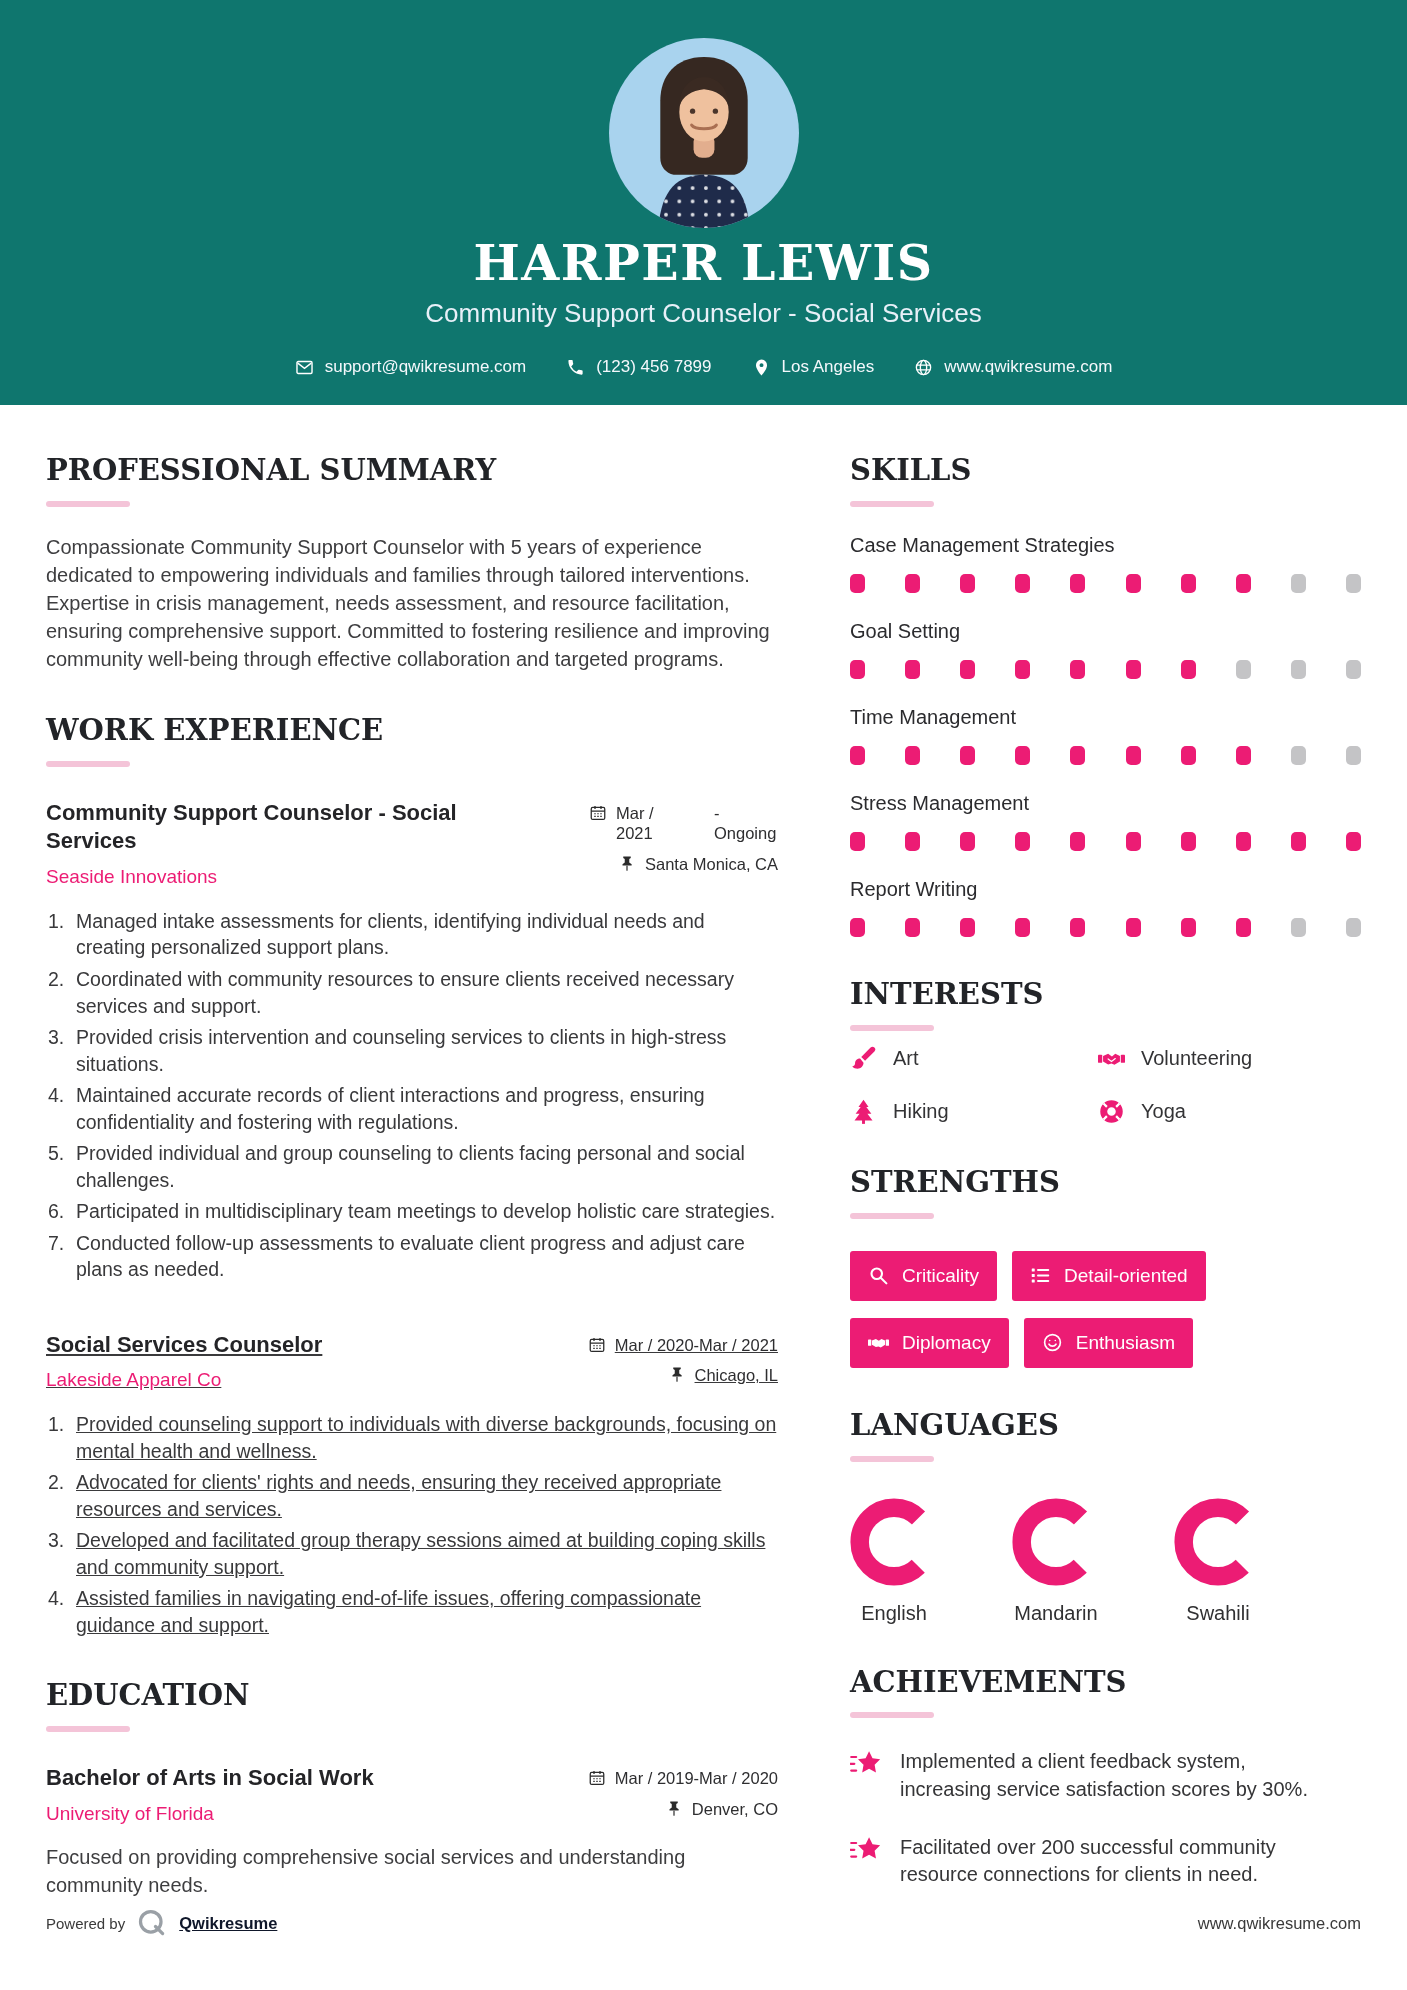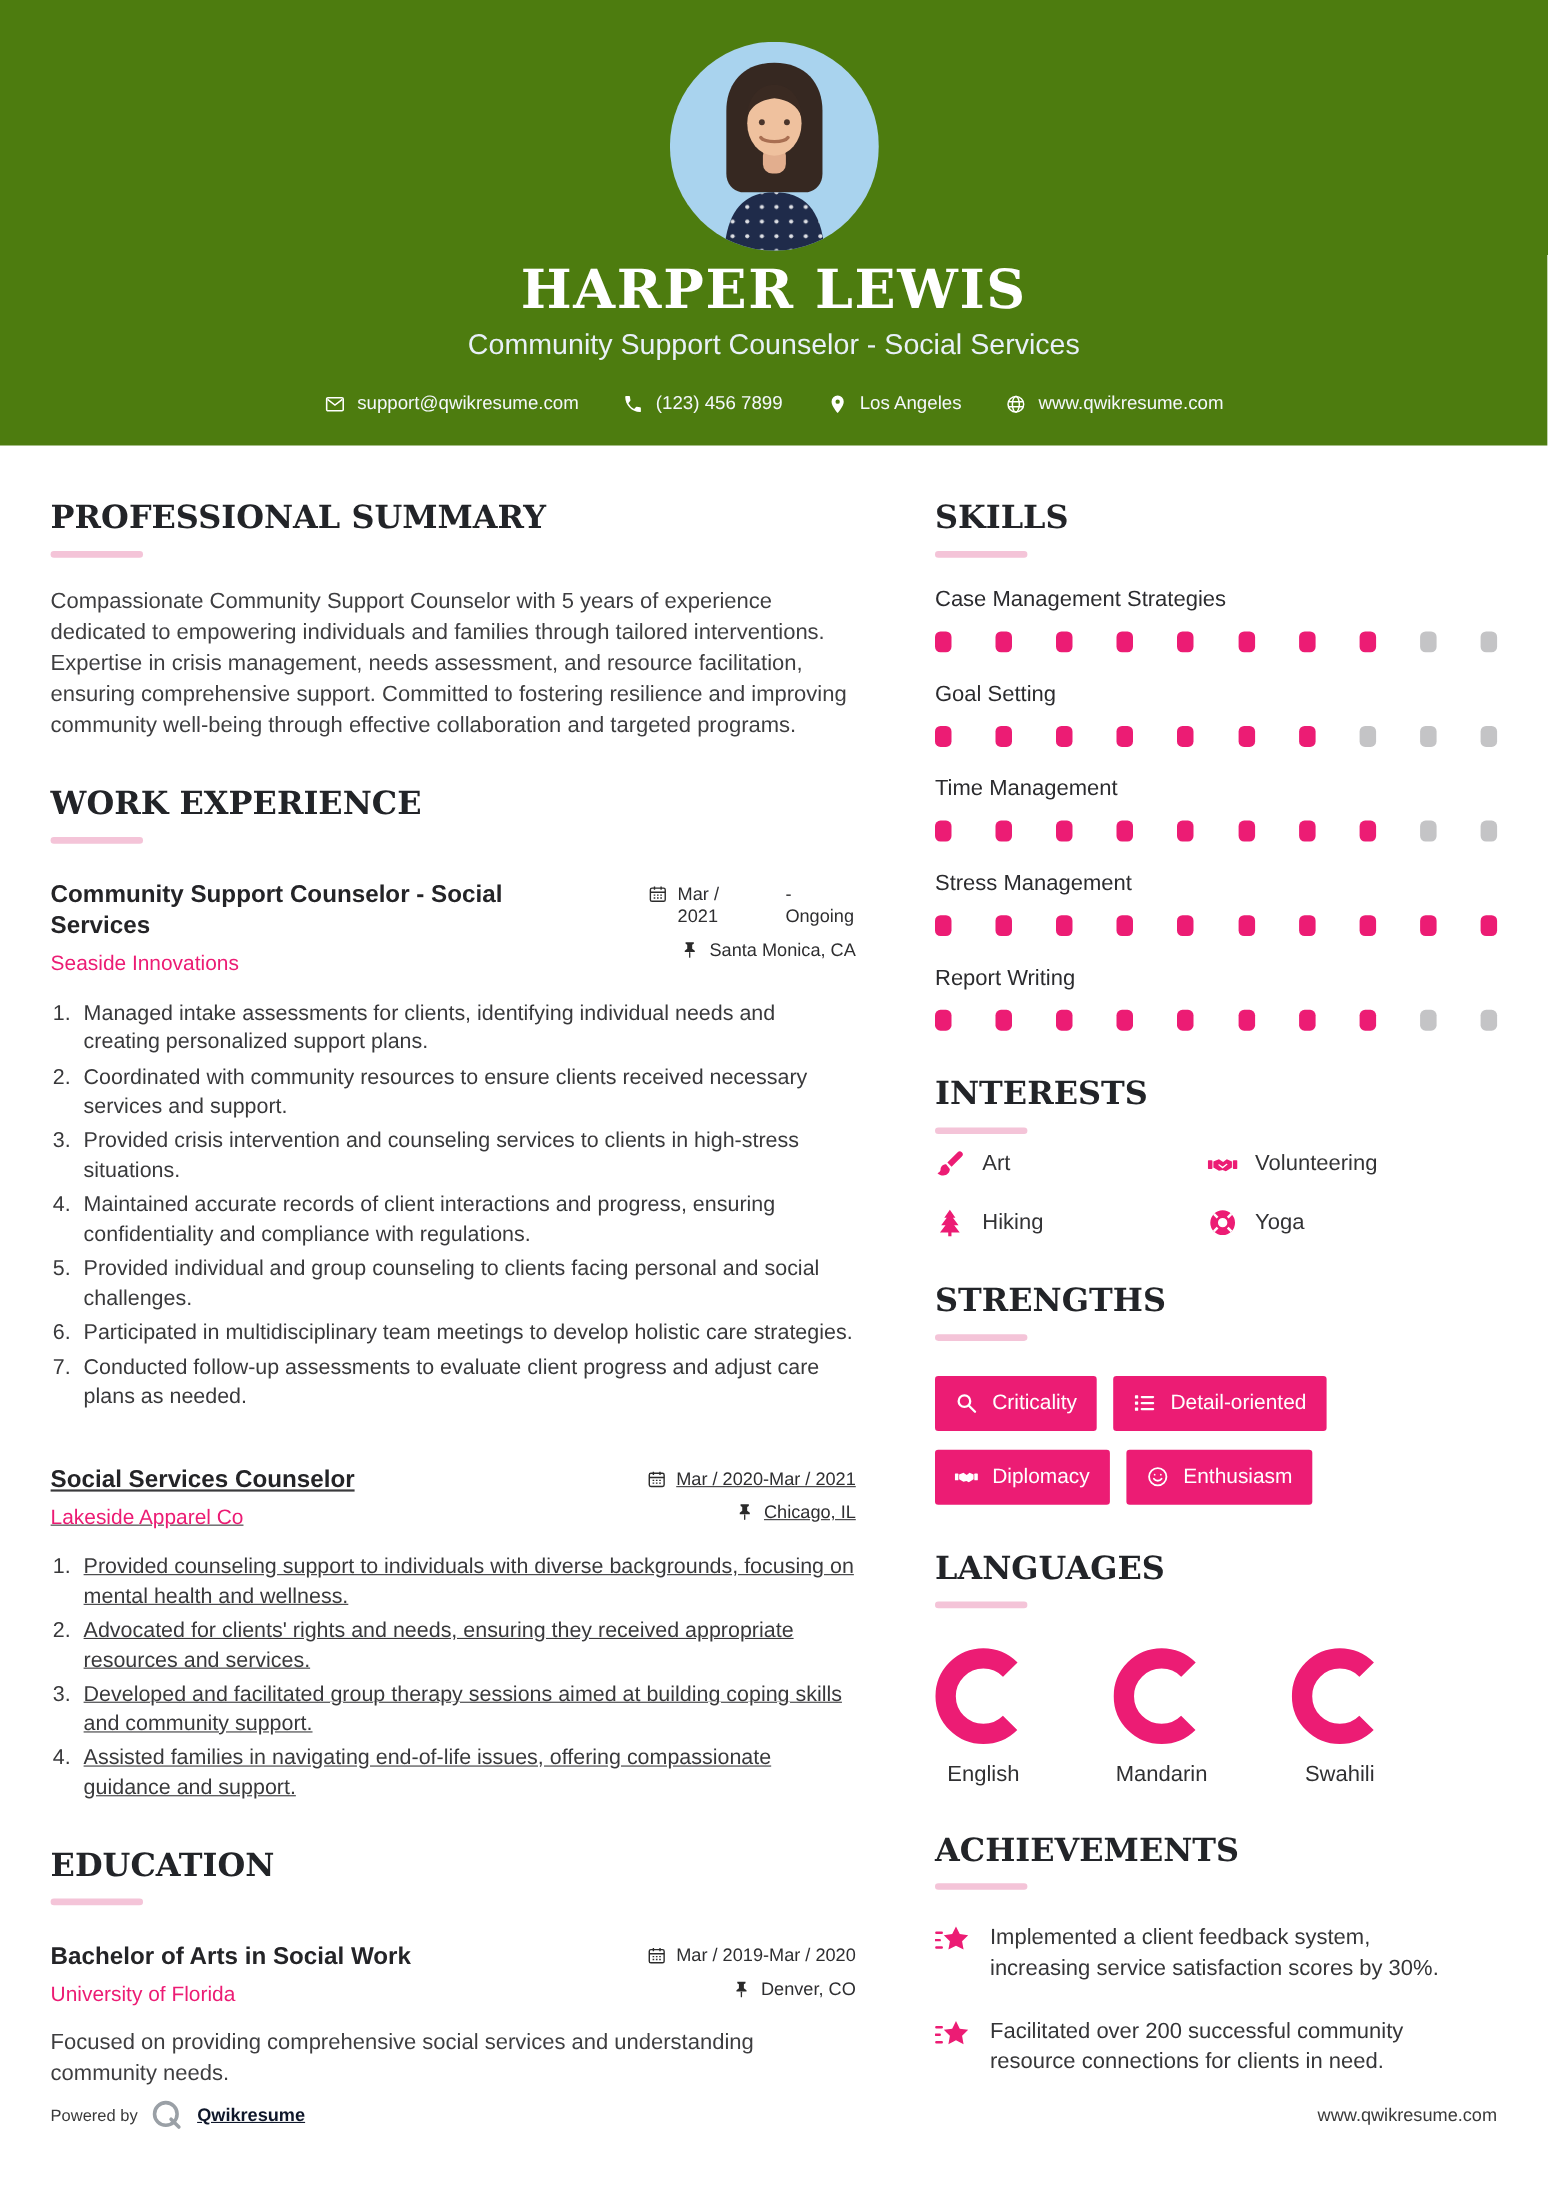--- a/index.html
+++ b/index.html
@@ -1,20 +1,20 @@
 <!DOCTYPE html>
 <html><head>
 <meta charset="utf-8">
 <style>
   html,body{margin:0;padding:0;background:#fff;}
   body{width:1407px;height:1990px;font-family:"Liberation Sans",sans-serif;color:#3a3a3c;}
   .page{position:relative;width:1407px;height:1990px;overflow:hidden;background:#ffffff;}
 
   
-  .hdr{background:#4d7c0f;height:405px;text-align:center;color:#fff;}
+  .hdr{background:#0f766e;height:405px;text-align:center;color:#fff;}
   .avatar{width:190px;height:190px;margin:0 auto;padding-top:38px;}
   .avatar svg{width:190px;height:190px;display:block;}
   .name{font-family:"DejaVu Serif","Liberation Serif",serif;font-weight:bold;font-size:49px;
         letter-spacing:1.5px;color:#fff;margin:10px 0 0;line-height:1.05;}
   .subtitle{font-size:26px;color:#E8F0F8;margin-top:9px;}
   .contact{display:flex;justify-content:center;align-items:center;gap:40px;margin-top:28px;
            font-size:17px;color:#F4F8FC;}
   .c-item{display:inline-flex;align-items:center;gap:11px;}
   .c-ic svg{width:19px;height:19px;display:block;color:#fff;}
 
@@ -215,21 +215,21 @@
                     </span>
                     <span>Santa Monica, CA</span>
                   </div>
                 </div>
               </div>
               <ol class="bullets">
 
               <li>Managed intake assessments for clients, identifying individual needs and creating personalized support plans.</li>
                 <li>Coordinated with community resources to ensure clients received necessary services and support.</li>
                 <li>Provided crisis intervention and counseling services to clients in high-stress situations.</li>
-                <li>Maintained accurate records of client interactions and progress, ensuring confidentiality and compliance with regulations.</li>
+                <li>Maintained accurate records of client interactions and progress, ensuring confidentiality and fostering with regulations.</li>
                 <li>Provided individual and group counseling to clients facing personal and social challenges.</li>
                 <li>Participated in multidisciplinary team meetings to develop holistic care strategies.</li>
                 <li>Conducted follow-up assessments to evaluate client progress and adjust care plans as needed.</li>
               </ol>
             </article>
 
             <article class="job">
               <div class="job-top">
                 <div class="jt-l">
                   <h3 class="job-title">Social Services Counselor</h3>

